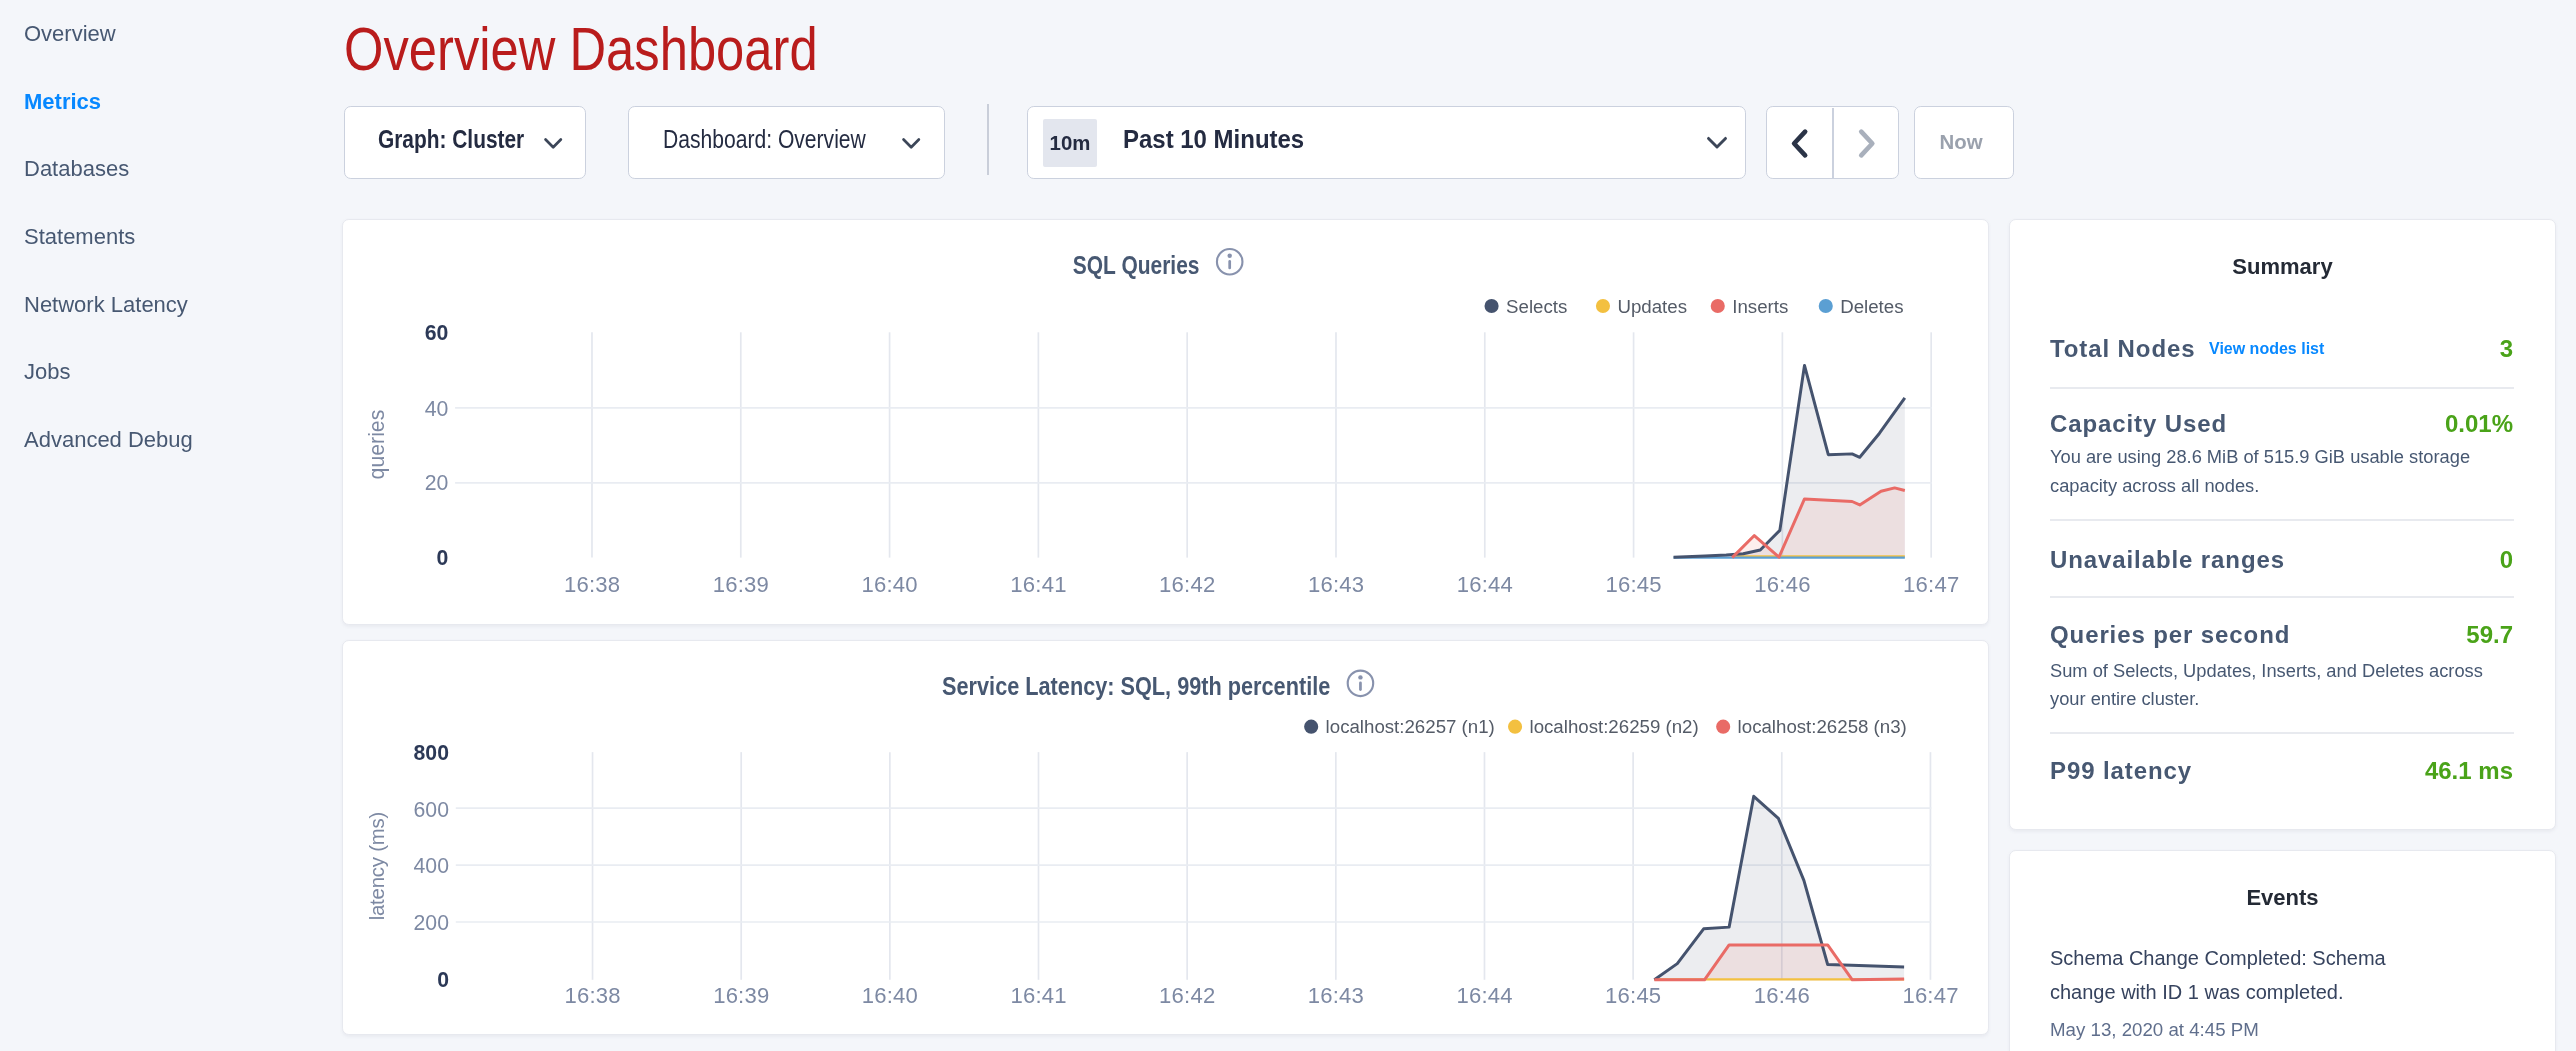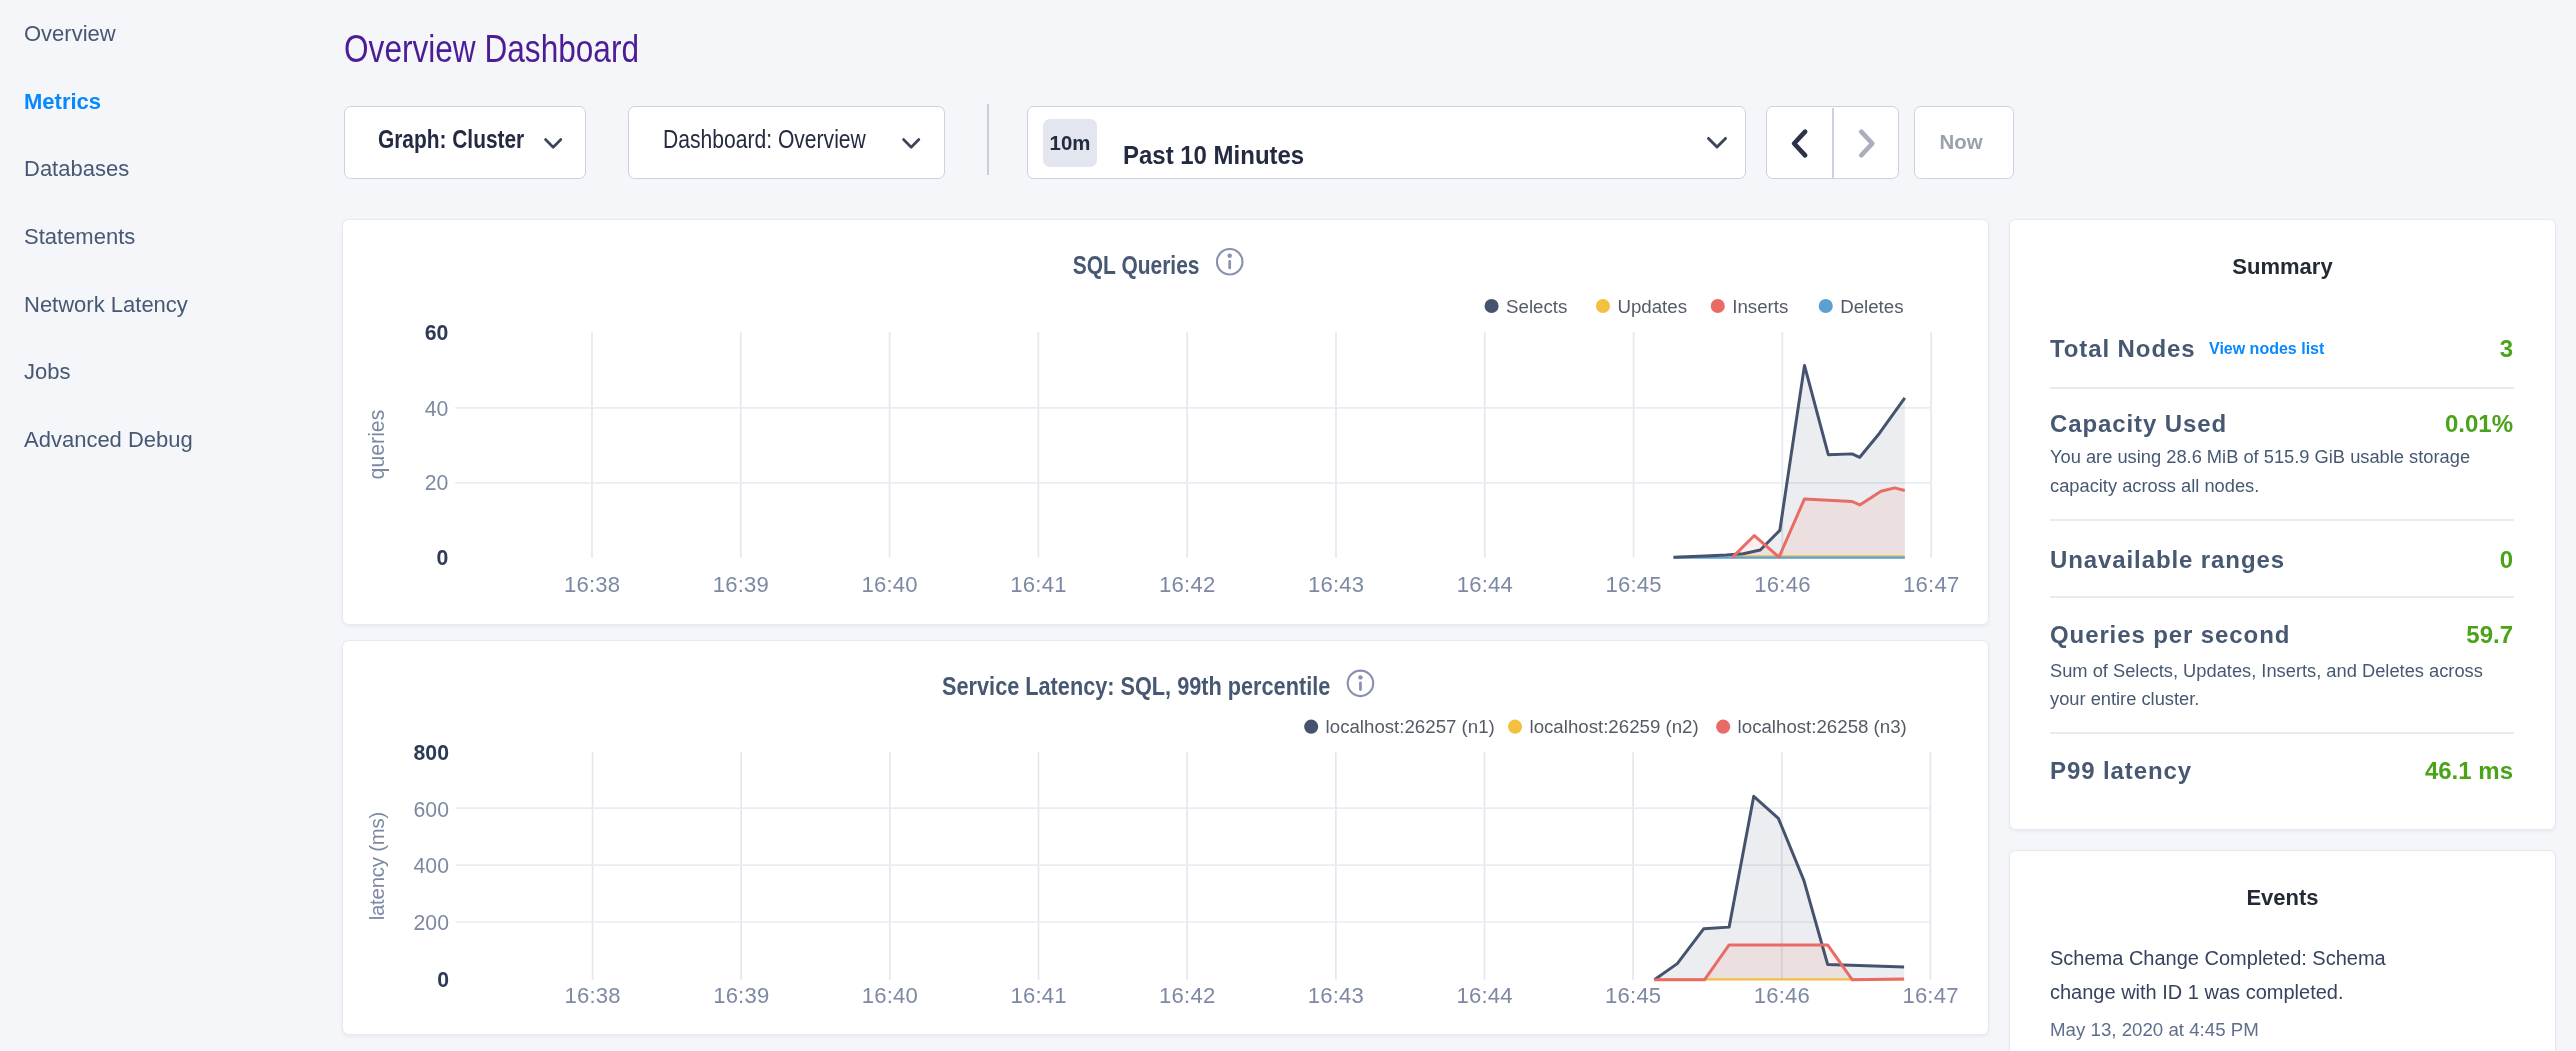--- a/index.html
+++ b/index.html
@@ -20,39 +20,39 @@
 <body>
 
 <div class="abs nav" style="left:24px; top:23px;">Overview</div>
 <div class="abs nav active" style="left:24px; top:91px;">Metrics</div>
 <div class="abs nav" style="left:24px; top:158px;">Databases</div>
 <div class="abs nav" style="left:24px; top:226px;">Statements</div>
 <div class="abs nav" style="left:24px; top:294px;">Network Latency</div>
 <div class="abs nav" style="left:24px; top:361px;">Jobs</div>
 <div class="abs nav" style="left:24px; top:429px;">Advanced Debug</div>
 
-<div class="abs" style="left:344px; top:26px; font-size:38px; line-height:47px; color:#4c1d95;"><span class="cx" style="transform:scaleX(0.8315);">Overview Dashboard</span></div>
+<div class="abs" style="left:344px; top:26px; font-size:61px; line-height:47px; color:#b91c1c;"><span class="cx" style="transform:scaleX(0.8315);">Overview Dashboard</span></div>
 
 <div class="ctl" style="left:344px; top:106px; width:242px; height:73px;"></div>
 <div class="abs" style="left:378px; top:127px; font-size:25.5px; line-height:25.5px; font-weight:bold; color:#242b41;"><span class="cx" style="transform:scaleX(0.819);">Graph: Cluster</span></div>
 <svg class="abs" style="left:543px; top:137px;" width="20.4" height="13.6" viewBox="0 0 24 16">
     <polyline points="3,3 12,12 21,3" fill="none" stroke="#3c4658" stroke-width="3.2" stroke-linecap="round" stroke-linejoin="round"></polyline>
   </svg>
 
 <div class="ctl" style="left:628px; top:106px; width:317px; height:73px;"></div>
 <div class="abs" style="left:663px; top:127px; font-size:25.5px; line-height:25.5px; font-weight:normal; color:#242b41;"><span class="cx" style="transform:scaleX(0.827);">Dashboard: Overview</span></div>
 <svg class="abs" style="left:901px; top:137px;" width="20.4" height="13.6" viewBox="0 0 24 16">
     <polyline points="3,3 12,12 21,3" fill="none" stroke="#3c4658" stroke-width="3.2" stroke-linecap="round" stroke-linejoin="round"></polyline>
   </svg>
 
 <div class="abs" style="left:987px; top:104px; width:1.7px; height:71px; background:#c9ced9;"></div>
 
 <div class="ctl" style="left:1027px; top:106px; width:719px; height:73px;"></div>
-<div class="abs" style="left:1043px; top:119px; width:54px; height:48px; background:#e3e6ee; border-radius:7px; text-align:center; line-height:48px; font-size:20.4px; font-weight:bold; color:#242b41;">10m</div>
-<div class="abs" style="left:1123px; top:127px; font-size:25.5px; line-height:25.5px; font-weight:bold; color:#242b41;margin-top:16px;"><span class="cx" style="transform:scaleX(0.94);">Past 10 Minutes</span></div>
+<div class="abs" style="left:1043px; top:119px; width:54px; height:48px; background:#e3e6ee; border-radius:2px; text-align:center; line-height:48px; font-size:20.4px; font-weight:bold; color:#242b41;">10m</div>
+<div class="abs" style="left:1123px; top:127px; font-size:25.5px; line-height:25.5px; font-weight:bold; color:#242b41;"><span class="cx" style="transform:scaleX(0.94);">Past 10 Minutes</span></div>
 <svg class="abs" style="left:1705px; top:135px;" width="24" height="15.3" viewBox="0 0 28 18">
     <polyline points="4,4 14,14 24,4" fill="none" stroke="#3c4658" stroke-width="3.4" stroke-linecap="round" stroke-linejoin="round"></polyline>
   </svg>
 
 <div class="ctl" style="left:1766px; top:106px; width:133px; height:73px;"></div>
 <div class="abs" style="left:1832px; top:108px; width:1.7px; height:70px; background:#cbd1de;"></div>
 <svg class="abs" style="left:1789px; top:128px;" width="20.4" height="31" viewBox="0 0 24 36">
     <polyline points="19,4 6,18 19,32" fill="none" stroke="#2b3447" stroke-width="5.5" stroke-linecap="round" stroke-linejoin="round"></polyline>
   </svg>
 <svg class="abs" style="left:1857px; top:128px;" width="20.4" height="31" viewBox="0 0 24 36">

